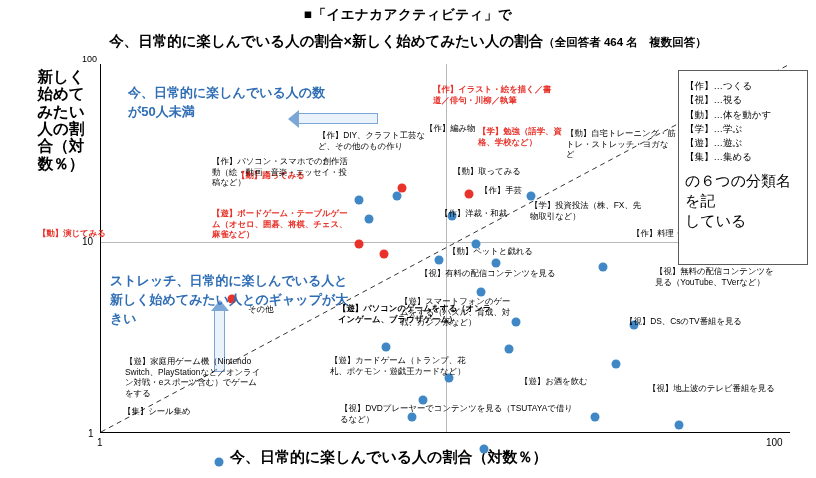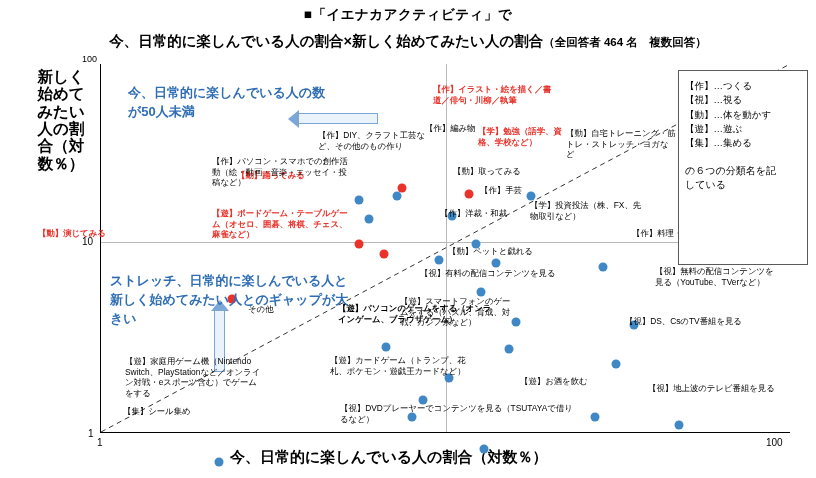--- a/index.html
+++ b/index.html
@@ -98,21 +98,21 @@
 
   
   #legend{
     position:absolute;left:678px;top:70px;width:130px;height:195px;
     border:1px solid #5b5b5b;background:#ffffff;
     font-size:9.5px;line-height:1.5;
     padding:5px 6px;box-sizing:border-box;
   }
   #legend .head{font-size:9.3px;line-height:1.35;}
   #legend .items{margin-top:3px;}
-  #legend .tail{margin-top:14px;font-size:10px;line-height:1.35;}
+  #legend .tail{margin-top:6px;font-size:15px;line-height:1.35;}
 </style>
 </head>
 <body>
 
 <div class="title1">■「イエナカアクティビティ」で</div>
 <div class="title2">
   <span>今、日常的に楽しんでいる人の割合×新しく始めてみたい人の割合</span><span class="small">（全回答者 464 名　複数回答）</span>
 </div>
 
 <div class="ylabel">新しく始めてみたい人の割合（対数％）</div>
@@ -196,18 +196,19 @@
 <div class="lbl" style="left:520px;top:376px;width:86px;">【遊】お酒を飲む</div>
 <div class="lbl" style="left:600px;top:383px;width:130px;margin-left:48px;">【視】地上波のテレビ番組を見る</div>
 <div class="lbl" style="left:340px;top:403px;width:240px;">【視】DVDプレーヤーでコンテンツを見る（TSUTAYAで借りるなど）</div>
 <div class="lbl" style="left:123px;top:406px;width:80px;">【集】シール集め</div>
 
 <div id="legend">
   <div class="items">
     <div>【作】…つくる</div>
     <div>【視】…視る</div>
     <div>【動】…体を動かす</div>
+    <div>【学】…学ぶ</div>
     <div>【遊】…遊ぶ</div>
     <div>【集】…集める</div>
   </div>
   <div class="tail" style="white-space:pre-line;">の６つの分類名を記
 している</div>
 </div>
 
 </body></html>

